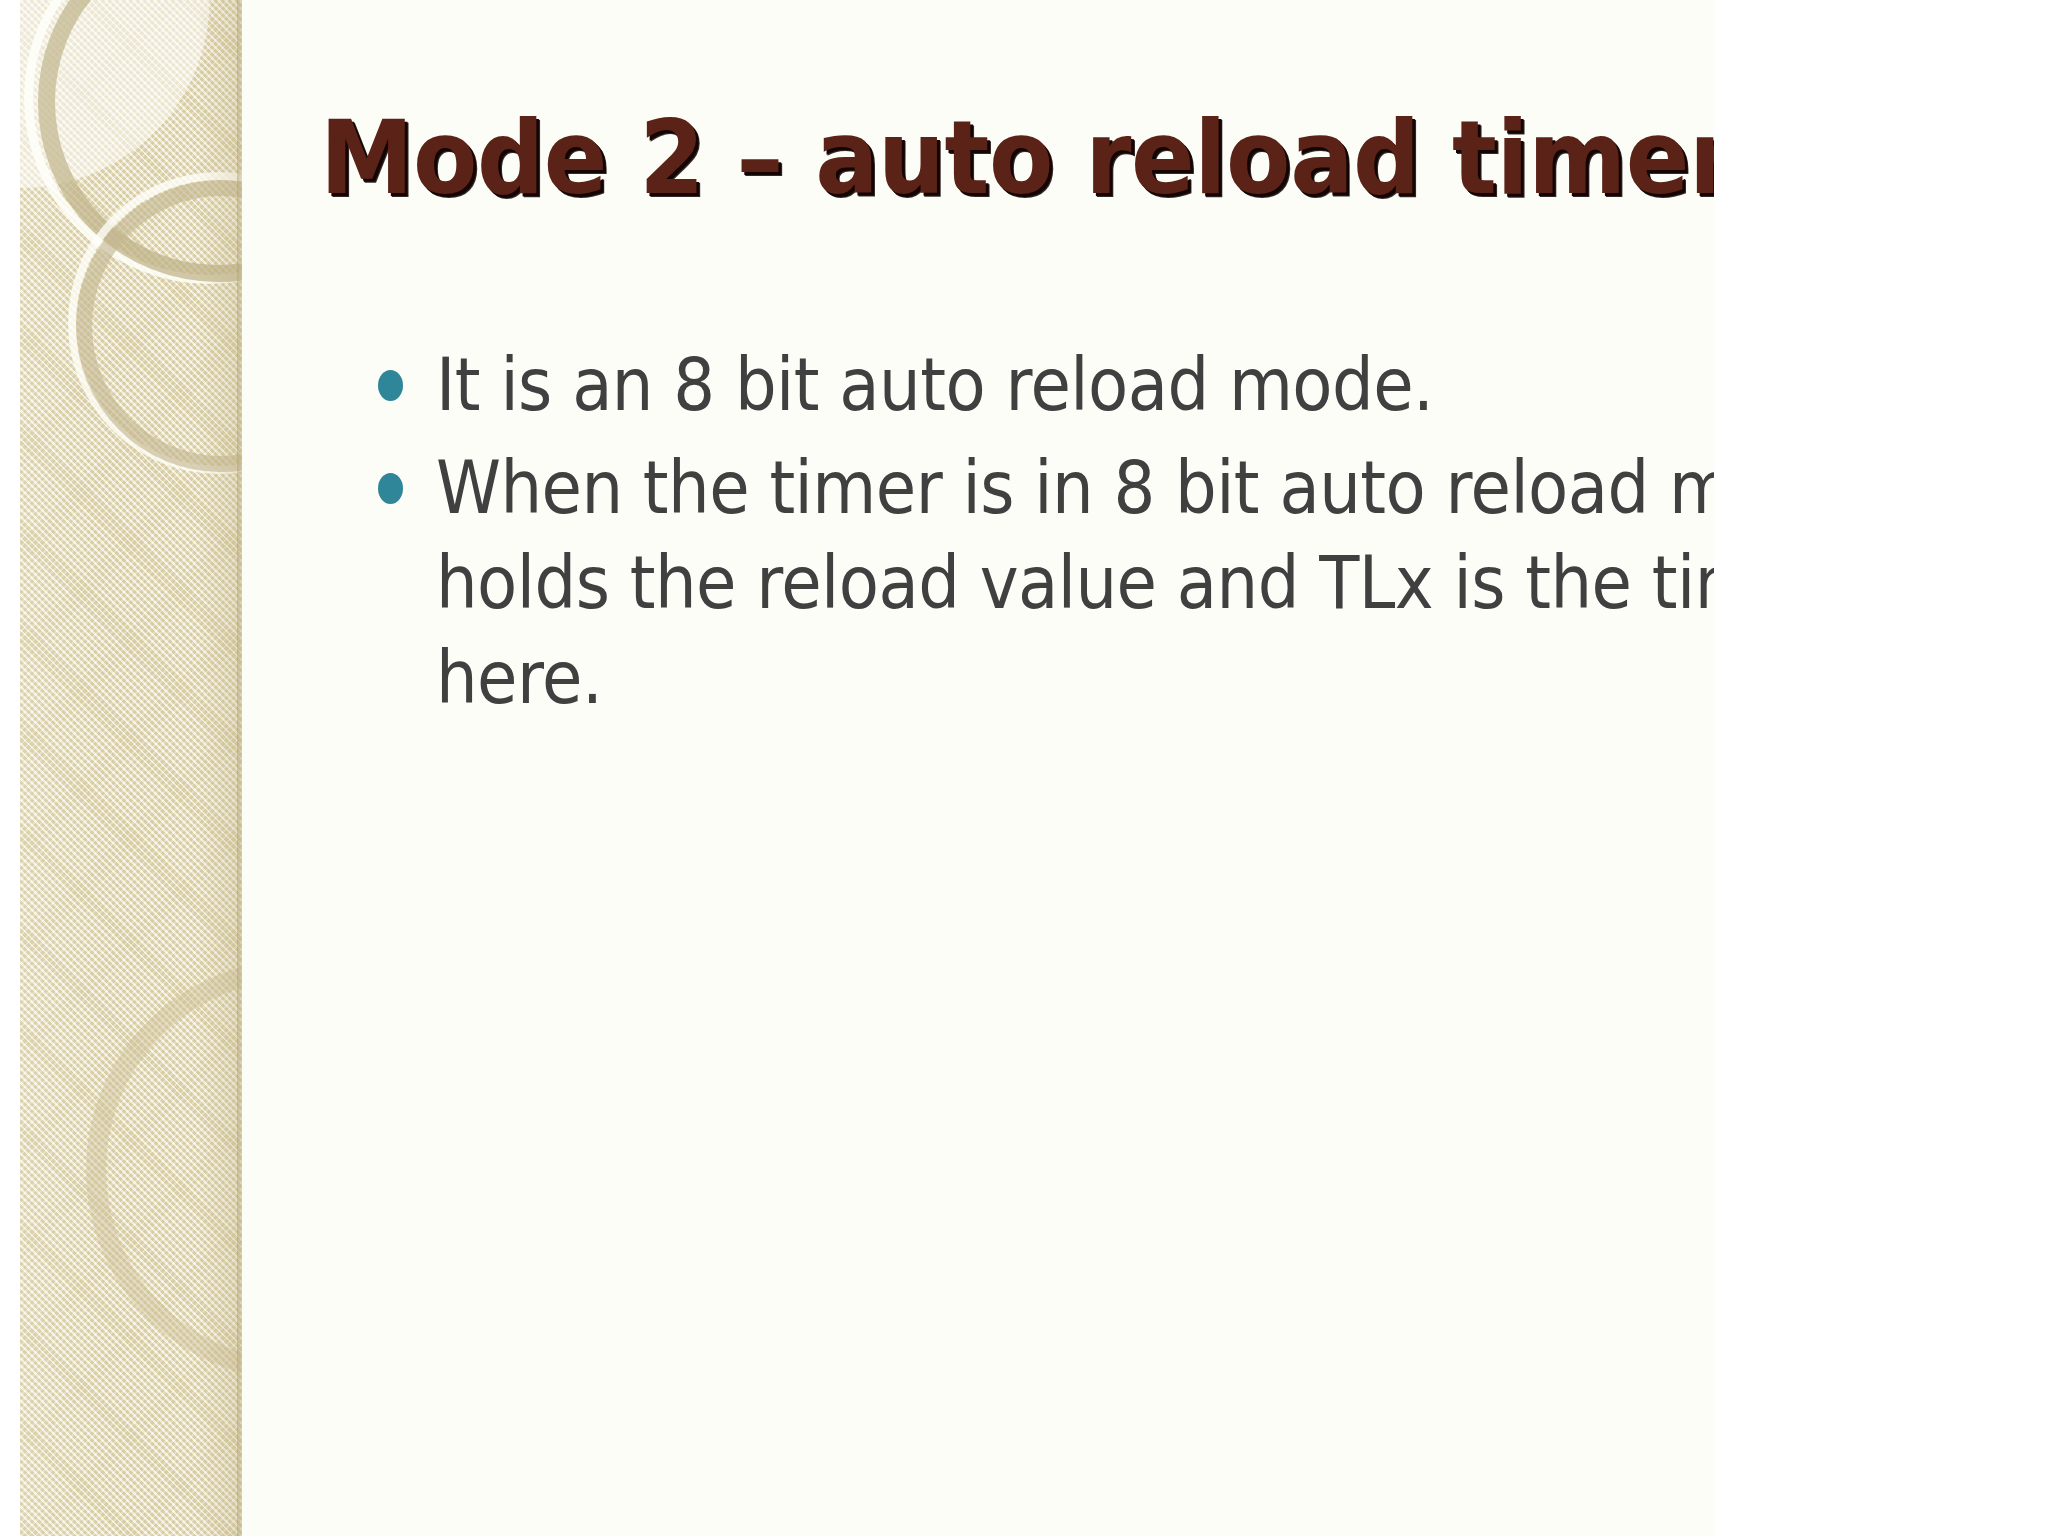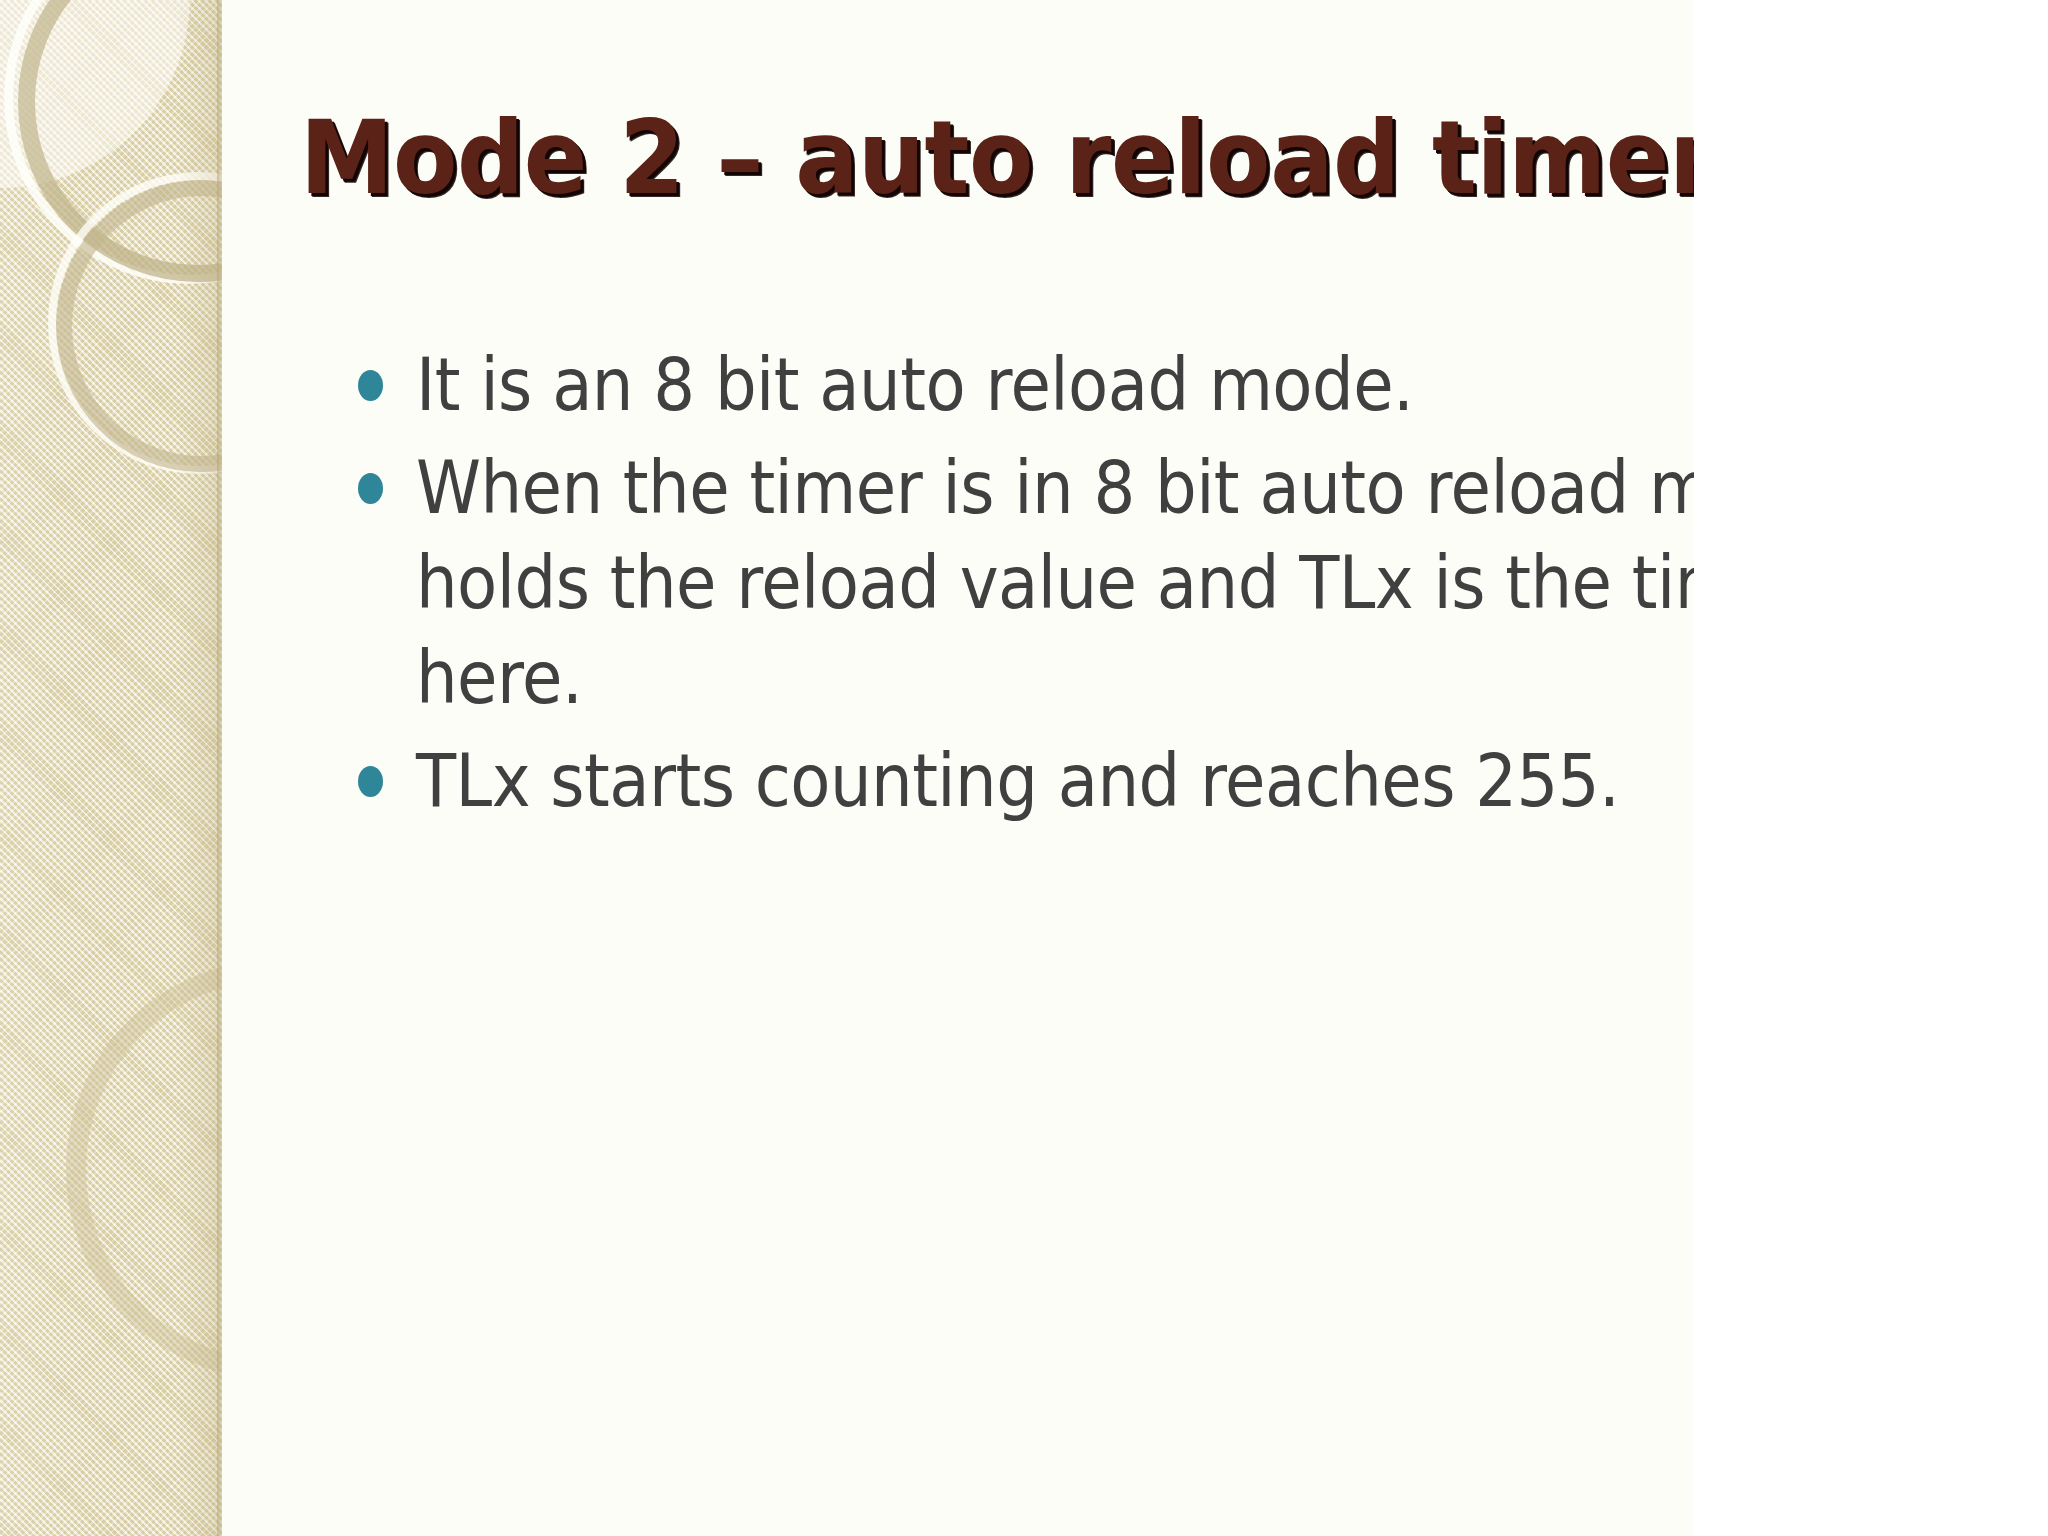--- a/index.html
+++ b/index.html
@@ -7,20 +7,21 @@
     padding: 0;
     background: #ffffff;
   }
   #slide {
     position: relative;
     width: 1694px;
     height: 1536px;
     overflow: hidden;
     background: #fdfdf8;
     font-family: "DejaVu Sans", sans-serif;
+    margin-left: 20px;
   }
 
   
   .sidebar {
     position: absolute;
     left: 0;
     top: 0;
     width: 222px;
     height: 1536px;
     overflow: hidden;
@@ -189,22 +190,18 @@
     <div class="bullet-row">
       <span class="bullet-marker"></span>
       <span class="txt">It is an 8 bit auto reload mode.</span>
     </div>
 
     <div class="bullet-row">
       <span class="bullet-marker"></span>
       <span class="txt">When the timer is in 8 bit auto reload mode, THx holds the reload value and TLx is the timer itself here.</span>
     </div>
 
-    <div class="bullet-row">
-      <span class="bullet-marker"></span>
-      <span class="txt">TLx starts counting and reaches 255.</span>
-    </div>
 
 
 
   </div>
 
 </div>
 
 </body></html>

